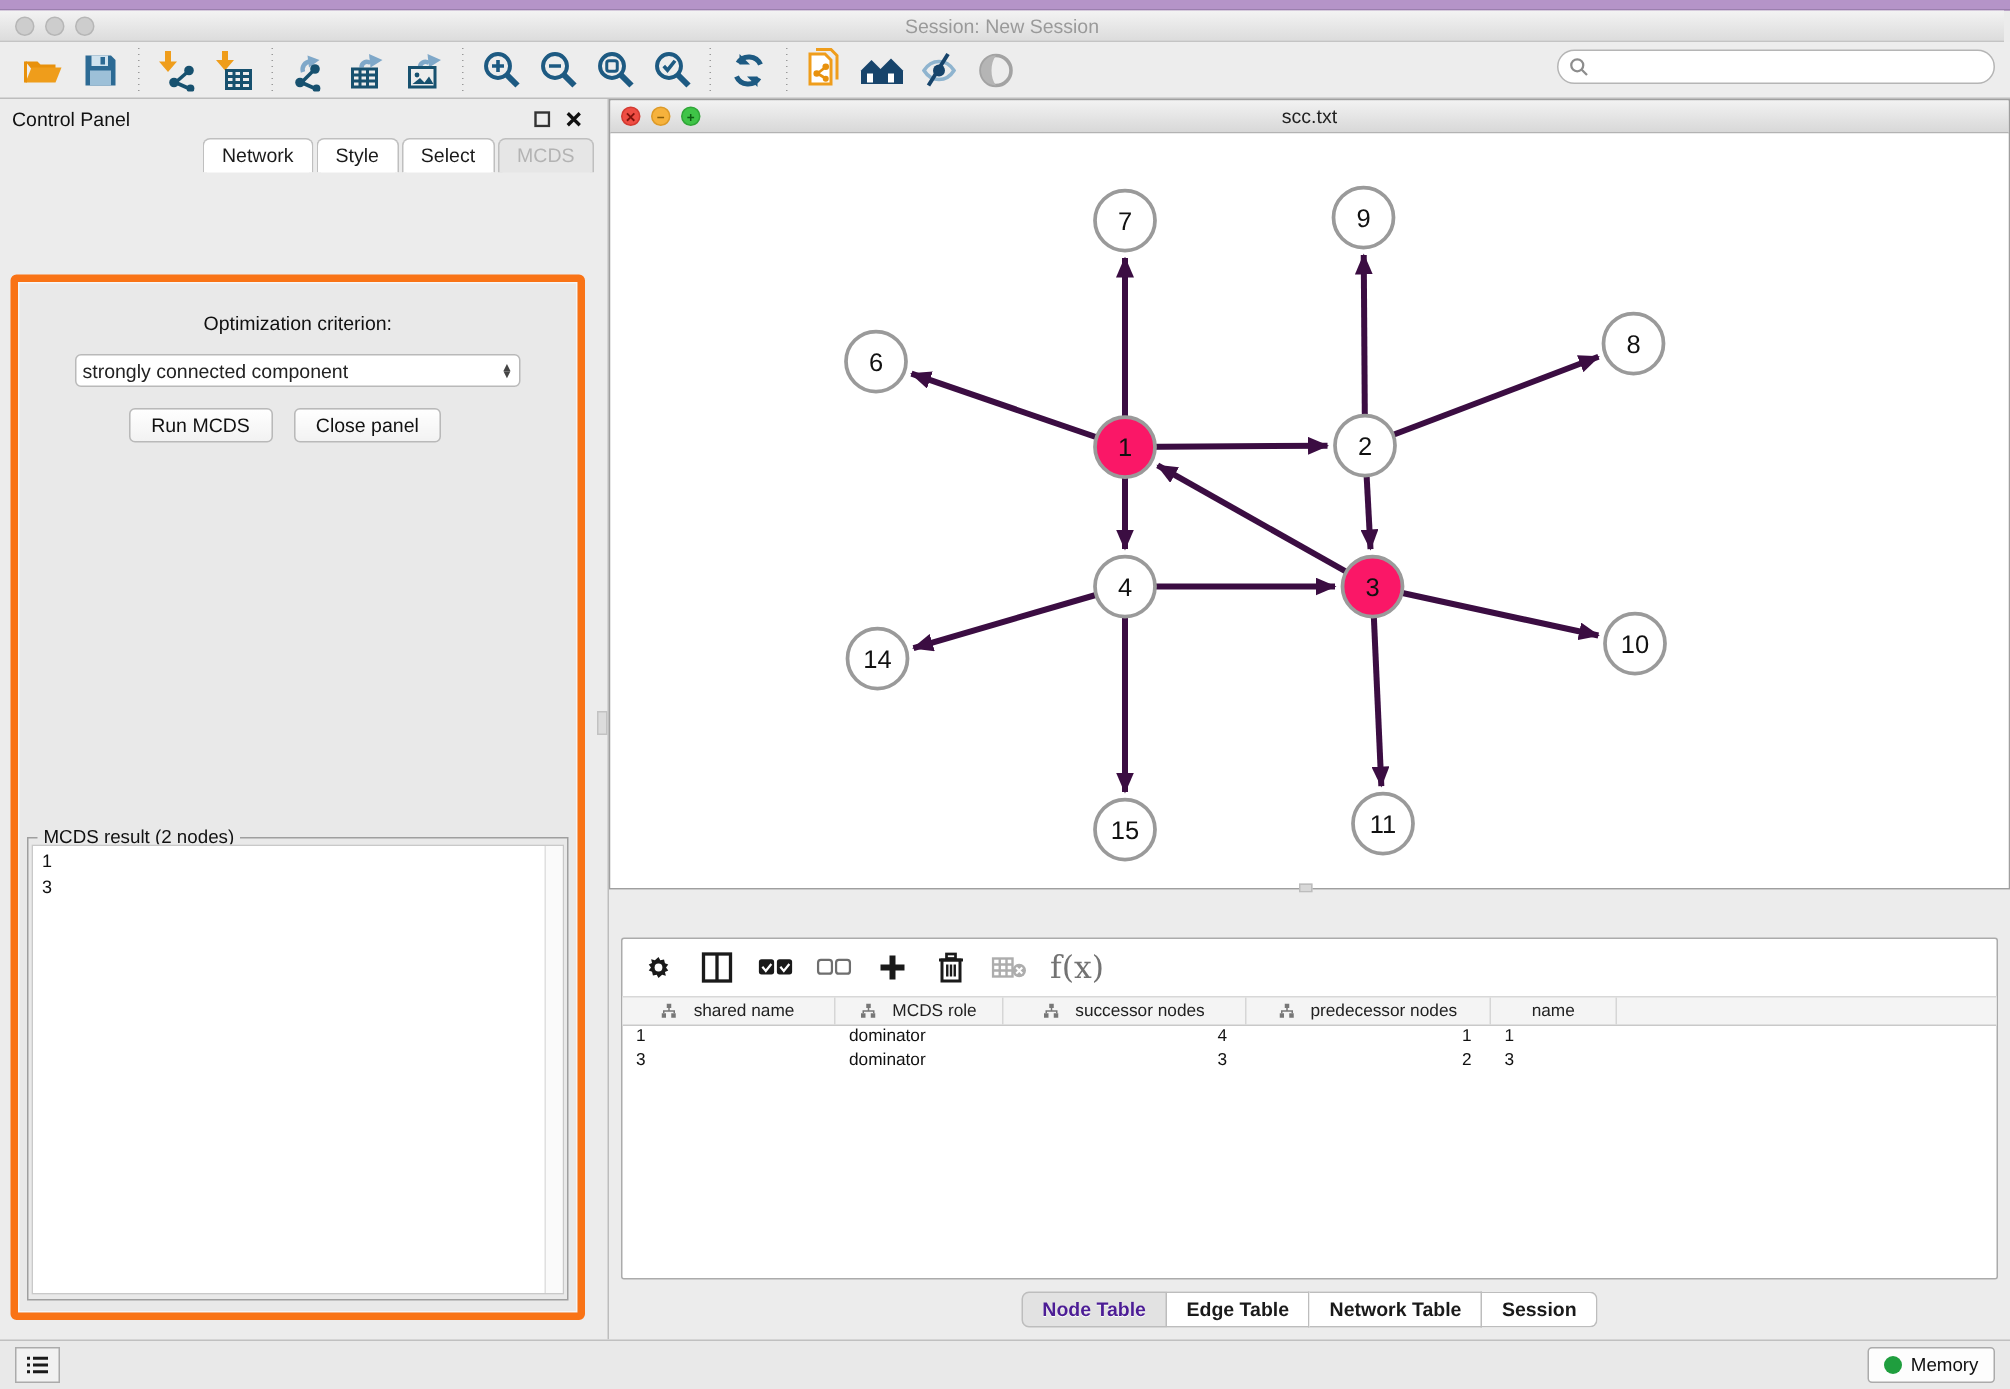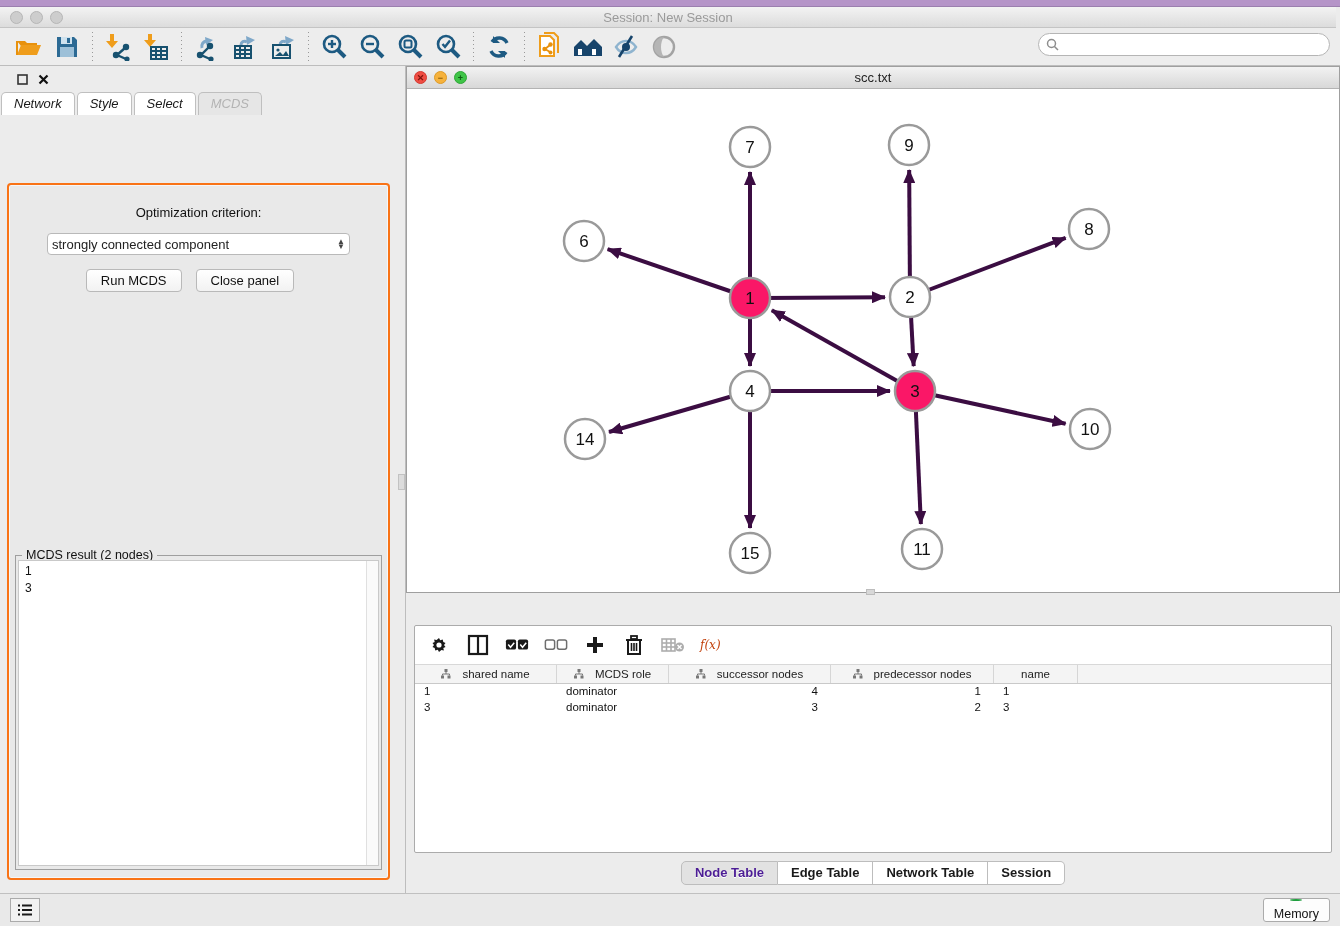--- a/index.html
+++ b/index.html
@@ -17,24 +17,24 @@
   .tb-btn { width:38px; height:32px; display:flex; align-items:center; justify-content:center; }
   .tb-sep { width:1px; height:30px; margin:0 6px; background-image:linear-gradient(#999 25%, rgba(0,0,0,0) 0%); background-size:1px 4px; background-repeat:repeat-y; }
   .searchbox { position:absolute; right:10px; top:33px; width:292px; height:23px; background:#fff; border:1px solid #b5b5b5; border-radius:12px; display:flex; align-items:center; padding-left:7px; }
   .searchbox input { border:none; outline:none; flex:1; font-size:12px; background:transparent; margin-left:5px; }
 
   
   .control-panel { position:absolute; left:0; top:66px; width:397px; height:827px; background:#ececec; }
   .panel-head { height:26px; display:flex; align-items:center; padding:0 8px; }
   .panel-head .ptitle { flex:1; font-size:13px; color:#111; }
   .mini-ico { width:14px; height:14px; margin-left:7px; display:flex; align-items:center; justify-content:center; }
-  .cp-tabs { display:flex; justify-content:flex-start; position:relative; z-index:2;font-style:italic; }
+  .cp-tabs { display:flex; justify-content:flex-end; position:relative; z-index:2; }
   .cp-tab { padding:3px 12px 4px; background:#fff; border:1px solid #bfbfbf; border-bottom:none; border-radius:5px 5px 0 0; margin:0 1px; font-size:13px; color:#1a1a1a; }
   .cp-tab.active { background:#e6e6e6; color:#b3b3b3; }
-  .cp-content { position:absolute; left:7px; right:7px; top:117px; bottom:13px; background:#e9e9e9; border:2px solid #f97316; border-radius:4px; box-shadow:0 0 0 1px #f6f6f6 inset; }
+  .cp-content { position:absolute; left:7px; right:7px; top:117px; bottom:13px; background:#e9e9e9; border:5px solid #f97316; border-radius:4px; box-shadow:0 0 0 1px #f6f6f6 inset; }
   .opt-label { text-align:center; margin-top:20px; font-size:13px; color:#111; }
   .select-box { position:absolute; left:38px; right:38px; top:48px; height:22px; background:#fff; border:1px solid #b9b9b9; border-radius:4px; display:flex; align-items:center; padding:0 4px; font-size:13px; }
   .select-box .stepper { margin-left:auto; display:flex; flex-direction:column; line-height:5px; font-size:8px; color:#444; }
   .btn-row { position:absolute; top:84px; left:0; right:17px; display:flex; justify-content:center; gap:14px; }
   .mac-btn { background:linear-gradient(#ffffff,#f2f2f2); border:1px solid #b9b9b9; border-radius:4px; padding:3px 14px; font-size:13px; color:#111; }
   .mcds-group { position:absolute; left:6px; right:6px; top:370px; bottom:8px; border:1px solid #9f9f9f; margin:0 0 0 0; }
   .mcds-title { position:absolute; top:-8px; left:6px; background:#e9e9e9; padding:0 4px; font-size:12.5px; color:#111; }
   .mcds-text { position:absolute; left:2px; top:4px; right:2px; bottom:3px; background:#fff; border:1px solid #c9c9c9; font-size:12px; line-height:17px; padding:2px 6px; color:#111; }
   .mcds-scroll { position:absolute; right:0; top:0; bottom:0; width:12px; background:#fafafa; border-left:1px solid #e0e0e0; }
 
@@ -50,37 +50,37 @@
   .tl.yel{ left:27px; background:#f6b23c; border:1px solid #dd9a27; color:#8a5d08; }
   .tl.grn{ left:47px; background:#3fc447; border:1px solid #2fa637; color:#0d5f13; }
   .net-canvas { position:relative; width:932px; height:503px; background:#fff; }
   .net-grip { position:absolute; left:459px; bottom:-3px; width:9px; height:6px; background:#d8d8d8; border:1px solid #bdbdbd; }
 
   
   .table-panel { position:absolute; left:406px; top:595px; width:934px; height:298px; background:#ececec; }
   .table-inner { position:absolute; left:8px; right:8px; top:30px; height:228px; background:#fff; border:1px solid #ababab; border-radius:2px; }
   .tt-toolbar { height:38px; display:flex; align-items:center; padding-left:12px; gap:15px; }
   .tt-ico { width:24px; height:24px; display:flex; align-items:center; justify-content:center; }
-  .fx { font-family:"DejaVu Serif", serif; font-style:italic; font-size:12px; color:#c2410c; }
+  .fx { font-family:"DejaVu Serif", serif; font-size:21px; color:#737373; }
   .grid-head { display:flex; height:20px; background:#f4f4f4; border-top:1px solid #d8d8d8; border-bottom:1px solid #c9c9c9; }
   .gh-cell { display:flex; align-items:center; justify-content:center; gap:11px; font-size:11.5px; color:#222; border-right:1px solid #d6d6d6; position:relative; }
   .grid-row { display:flex; height:16px; font-size:11.5px; color:#111; }
   .gr-cell { padding:1px 0; }
   .al { text-align:left; padding-left:9px; }
   .ar { text-align:right; padding-right:13px; }
   .tp-tabs { position:absolute; left:0; right:0; bottom:8px; display:flex; justify-content:center; }
   .tp-tab { padding:3px 13px 4px; background:#fff; border:1px solid #bdbdbd; border-left:none; font-size:13px; font-weight:bold; color:#1a1a1a; }
   .tp-tab:first-child { border-left:1px solid #bdbdbd; border-radius:5px 0 0 5px; }
   .tp-tab:last-child { border-radius:0 5px 5px 0; }
   .tp-tab.active { background:#e2e2e2; color:#4c1d95; text-shadow:0 1px 0 #fff; }
 
   
   .statusbar { position:absolute; left:0; top:893px; width:1340px; height:33px; background:#e9e9e9; border-top:1px solid #c0c0c0; }
   .list-btn { position:absolute; left:10px; top:4px; width:30px; height:24px; background:#f2f2f2; border:1px solid #ababab; display:flex; align-items:center; justify-content:center; }
-  .memory-btn { position:absolute; right:10px; top:4px; height:24px; background:#fdfdfd; border:1px solid #ababab; border-radius:3px; display:flex; align-items:center; gap:6px; padding:0 10px; font-size:12.5px; color:#111;flex-direction:column; }
+  .memory-btn { position:absolute; right:10px; top:4px; height:24px; background:#fdfdfd; border:1px solid #ababab; border-radius:3px; display:flex; align-items:center; gap:6px; padding:0 10px; font-size:12.5px; color:#111; }
   .memdot { width:12px; height:12px; border-radius:50%; background:#1f9e3e; }
 </style>
 </head>
 <body>
 
 <div class="purple-strip"></div>
 <div class="titlebar">
   <div class="traffic t1"></div>
   <div class="traffic t2"></div>
   <div class="traffic t3"></div>
@@ -242,20 +242,21 @@
 <div class="searchbox">
   <svg width="13" height="13" viewBox="0 0 13 13">
       <circle cx="5.5" cy="5.5" r="4" fill="none" stroke="#8d8d8d" stroke-width="1.5"></circle>
       <line x1="8.5" y1="8.5" x2="12" y2="12" stroke="#8d8d8d" stroke-width="1.5"></line>
     </svg>
   <input placeholder="" style="">
 </div>
 
 <div class="control-panel">
   <div class="panel-head">
+    <div class="ptitle">Control Panel</div>
     <div class="mini-ico">
         <svg width="11" height="11" viewBox="0 0 11 11">
           <rect x="1" y="1" width="9" height="9" fill="none" stroke="#333" stroke-width="1.6"></rect>
         </svg>
       </div>
     <div class="mini-ico">
         <svg width="11" height="11" viewBox="0 0 11 11">
           <path d="M1.5 1.5 L9.5 9.5 M9.5 1.5 L1.5 9.5" stroke="#111" stroke-width="2.2"></path>
         </svg>
       </div>

